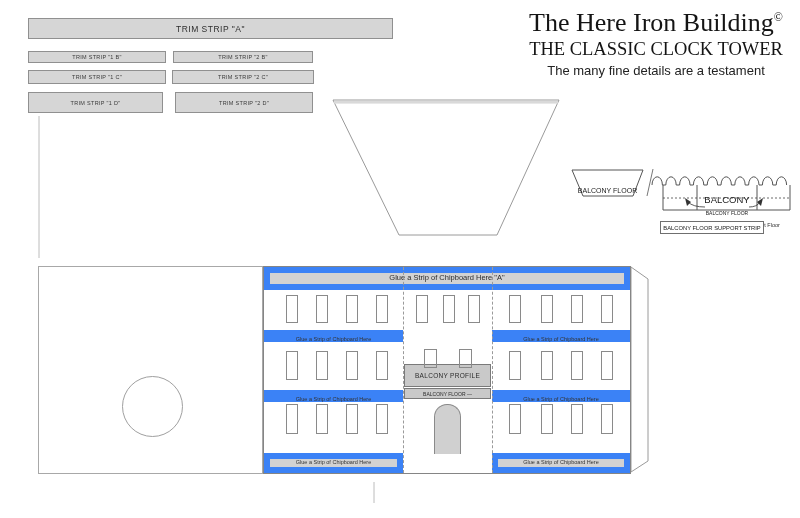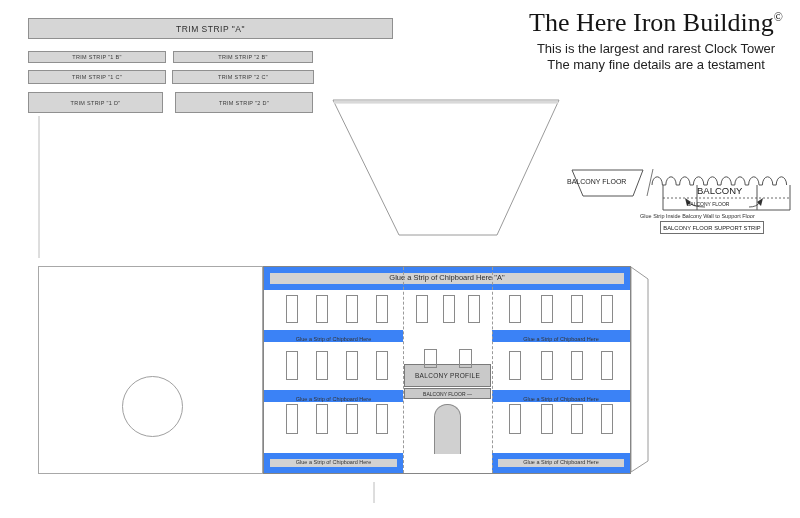--- a/index.html
+++ b/index.html
@@ -22,21 +22,21 @@
   .strip-label{font-size:5.5px;color:#3a3a3a;letter-spacing:.3px;}
 
   
   .title-block{position:absolute;left:515px;top:8px;width:282px;text-align:center;}
   .title{font-family:"Liberation Serif",serif;font-size:26px;color:#141414;white-space:nowrap;}
   .title sup{font-size:12px;}
   .subtitle{font-family:"Liberation Serif",serif;font-size:18.5px;color:#141414;margin-top:1px;white-space:nowrap;}
   .desc{font-size:13px;line-height:1.26;color:#222;margin-top:3px;}
 
   
-  .bd-label{position:absolute;text-align:left;color:#222;}
+  .bd-label{position:absolute;text-align:center;color:#222;margin-top:9px;}
   .support-box{position:absolute;left:660px;top:221px;width:104px;height:13px;border:1px solid #6f6f6f;
                background:#fff;display:flex;align-items:center;justify-content:center;box-sizing:border-box;}
 
   
   .left-panel{position:absolute;left:38px;top:266px;width:225px;height:208px;
               border:1px solid #a8a8a8;box-sizing:border-box;background:#fff;}
   .clock-hole{position:absolute;left:83px;top:109px;width:61px;height:61px;border:1px solid #a0a0a0;
               border-radius:50%;box-sizing:border-box;}
 
   
@@ -109,22 +109,22 @@
   </div>
   <div class="strip" style="left:172px;top:70px;width:142px;height:14px;">
     <span class="strip-label">TRIM STRIP "2 C"</span>
   </div>
   <div class="strip" style="left:175px;top:92px;width:138px;height:21px;">
     <span class="strip-label">TRIM STRIP "2 D"</span>
   </div>
 
   <div class="title-block">
     <div class="title"><span>The Here Iron Building</span><sup>©</sup></div>
+    <div class="subtitle">THE CLASSIC CLOCK TOWER</div>
     <div class="desc">
-      <div>This is the largest and rarest Clock Tower</div>
       <div>The many fine details are a testament</div>
     </div>
   </div>
 
   <div class="bd-label" style="left:567px;top:178px;width:81px;font-size:7px;">BALCONY FLOOR</div>
   <div class="bd-label" style="left:697px;top:185px;width:60px;font-size:9.5px;color:#1a1a1a;">BALCONY</div>
   <div class="bd-label" style="left:687px;top:200.5px;width:80px;font-size:5px;">BALCONY FLOOR</div>
   <div class="bd-label" style="left:640px;top:212.5px;width:165px;font-size:5.5px;color:#2f2f2f;">Glue Strip Inside Balcony Wall to Support Floor</div>
   <div class="support-box">
     <span style="font-size:5.8px;color:#222;">BALCONY FLOOR SUPPORT STRIP</span>

